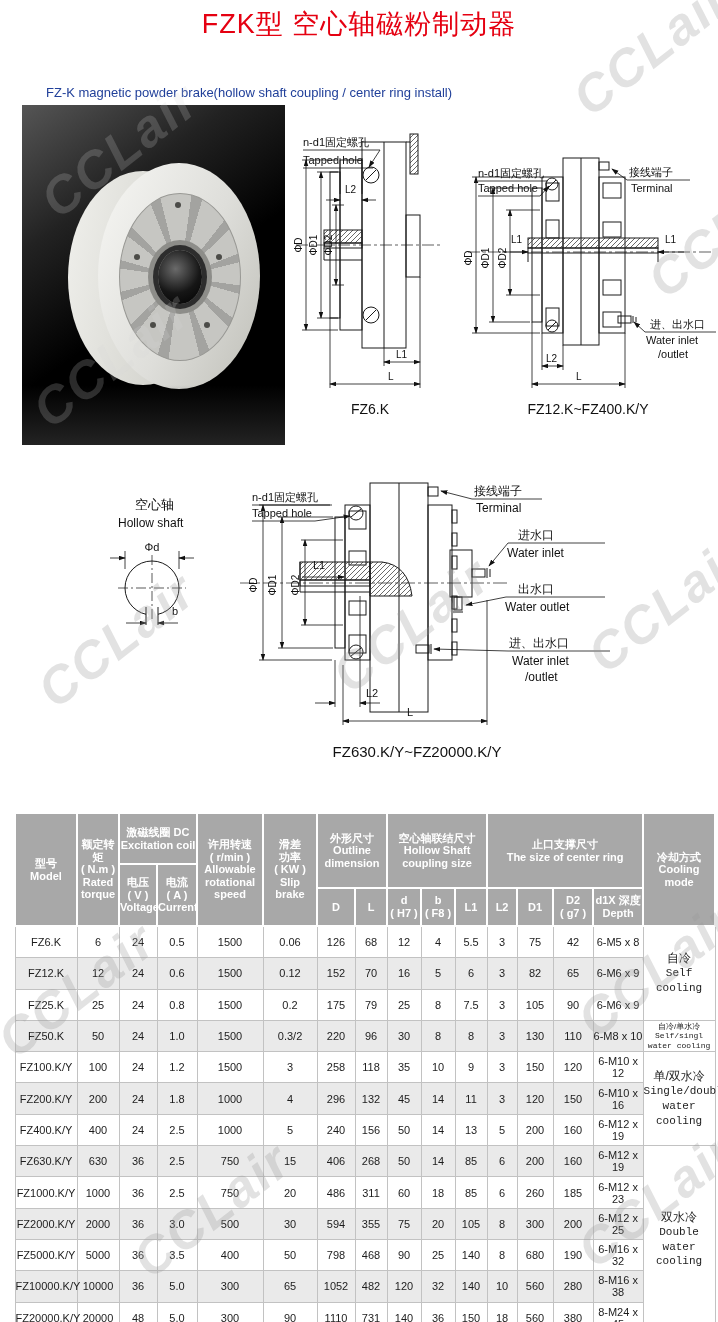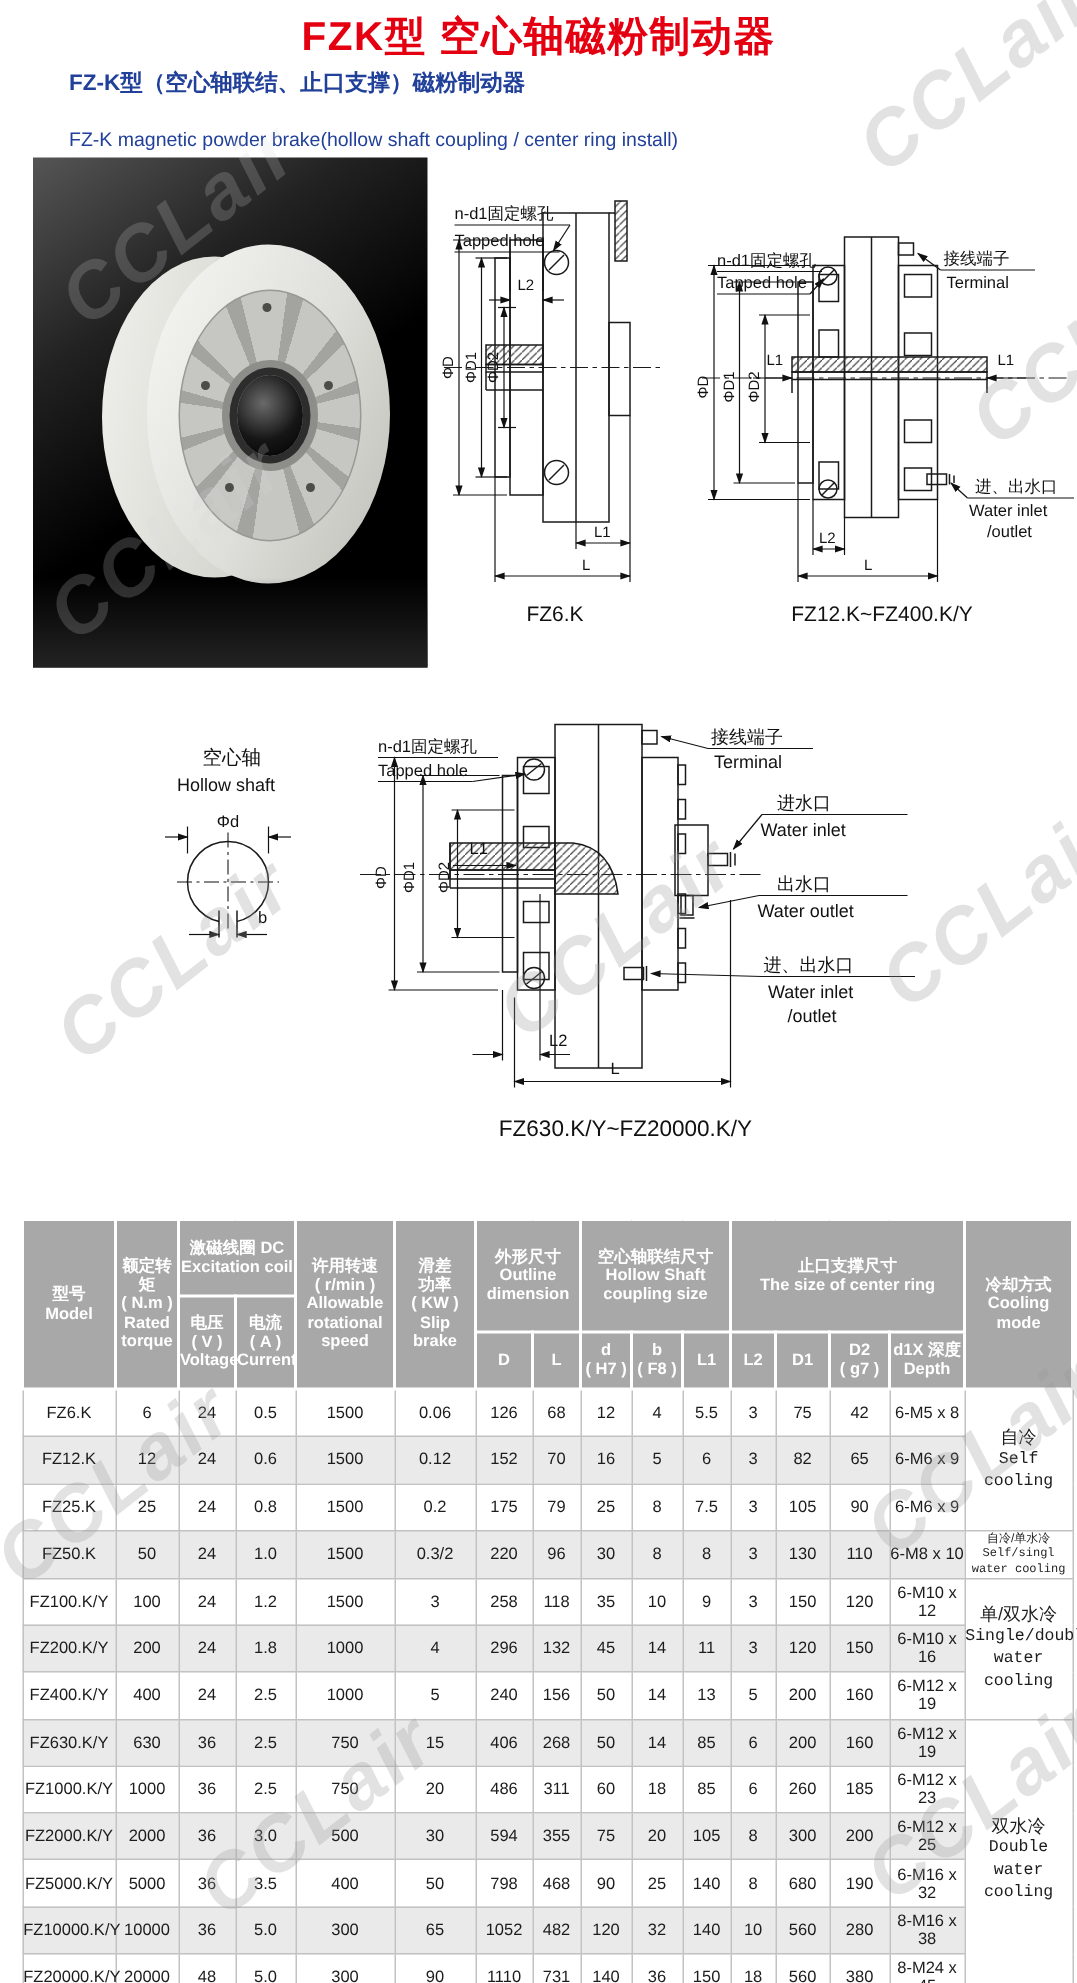--- a/index.html
+++ b/index.html
@@ -1,20 +1,20 @@
 <!DOCTYPE html>
 <html><head>
 <meta charset="utf-8">
 <style>
   html,body{margin:0;padding:0;background:#fff;}
   .page{position:relative;width:718px;height:1322px;background:#fff;overflow:hidden;
         font-family:"Liberation Sans","DejaVu Sans",sans-serif;color:#111;}
   .abs{position:absolute;}
   
-  .title{left:0;top:6px;width:100%;text-align:center;font-size:27px;font-weight:bold;
+  .title{left:0;top:6px;width:100%;text-align:center;font-size:27px;font-weight:normal;
          color:#e50011;letter-spacing:1px;}
   .sub-zh{left:46px;top:46px;font-size:15px;font-weight:bold;color:#21409a;}
   .sub-en{left:46px;top:65px;font-size:13px;font-weight:normal;color:#21409a;margin-top:20px;}
   
   .wm{position:absolute;font-weight:bold;font-style:italic;font-size:52px;letter-spacing:2px;
       color:rgba(150,150,150,0.28);transform:rotate(-38deg);z-index:6;pointer-events:none;}
   .wm-light{color:rgba(215,215,215,0.20);}
   
   .photo{left:22px;top:105px;width:263px;height:340px;
          background:linear-gradient(145deg,#555 0%,#222 28%,#000 55%,#000 100%);z-index:1;}
@@ -63,21 +63,20 @@
   <span class="wm wm-light" style="left:20px;top:330px">CCLair</span>
   <span class="wm" style="left:25px;top:610px">CCLair</span>
   <span class="wm" style="left:320px;top:595px">CCLair</span>
   <span class="wm" style="left:575px;top:575px">CCLair</span>
   <span class="wm" style="left:-15px;top:960px">CCLair</span>
   <span class="wm" style="left:565px;top:940px">CCLair</span>
   <span class="wm" style="left:120px;top:1180px">CCLair</span>
   <span class="wm" style="left:565px;top:1170px">CCLair</span>
 
   <div class="abs title">FZK型 空心轴磁粉制动器</div>
-  <div class="abs sub-zh">FZ-K型（空心轴联结、止口支撑）磁粉制动器</div>
   <div class="abs sub-en">FZ-K magnetic powder brake(hollow shaft coupling / center ring install)</div>
 
   <div class="abs photo">
     <div class="disc-side"></div>
     <div class="disc-face">
       <div class="rotor">
         <div class="bore"></div>
         <div class="bolt" style="left:55px;top:8px"></div>
         <div class="bolt" style="left:14px;top:60px"></div>
         <div class="bolt" style="left:96px;top:60px"></div>

